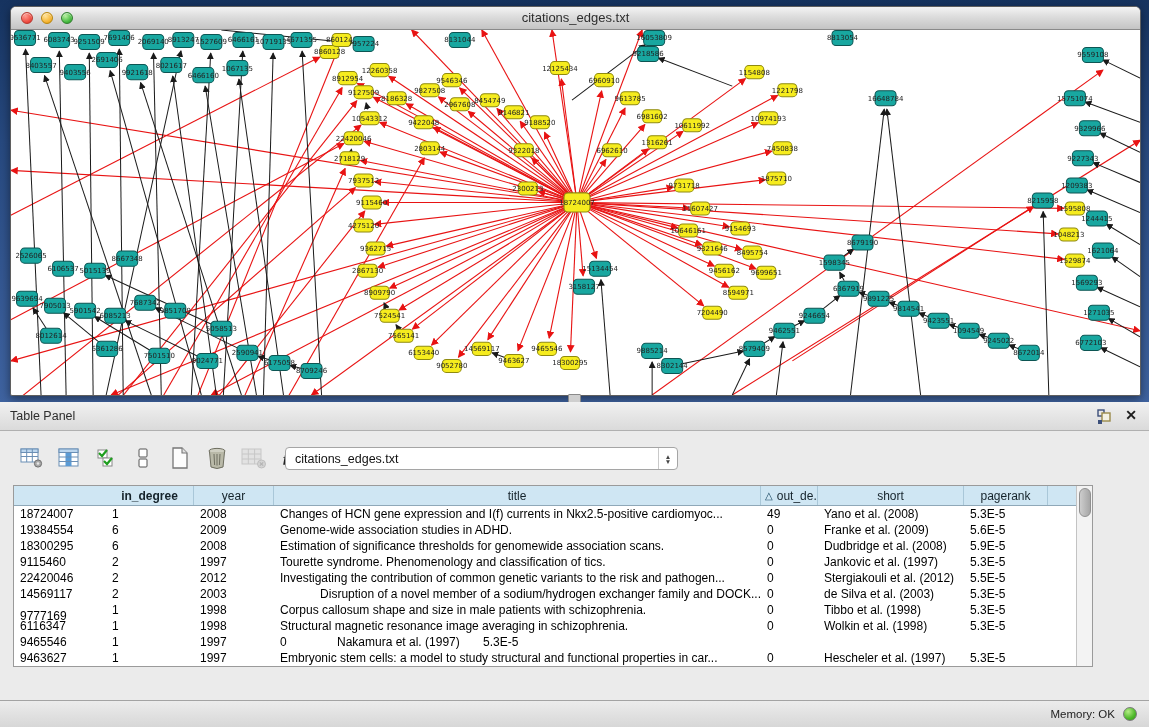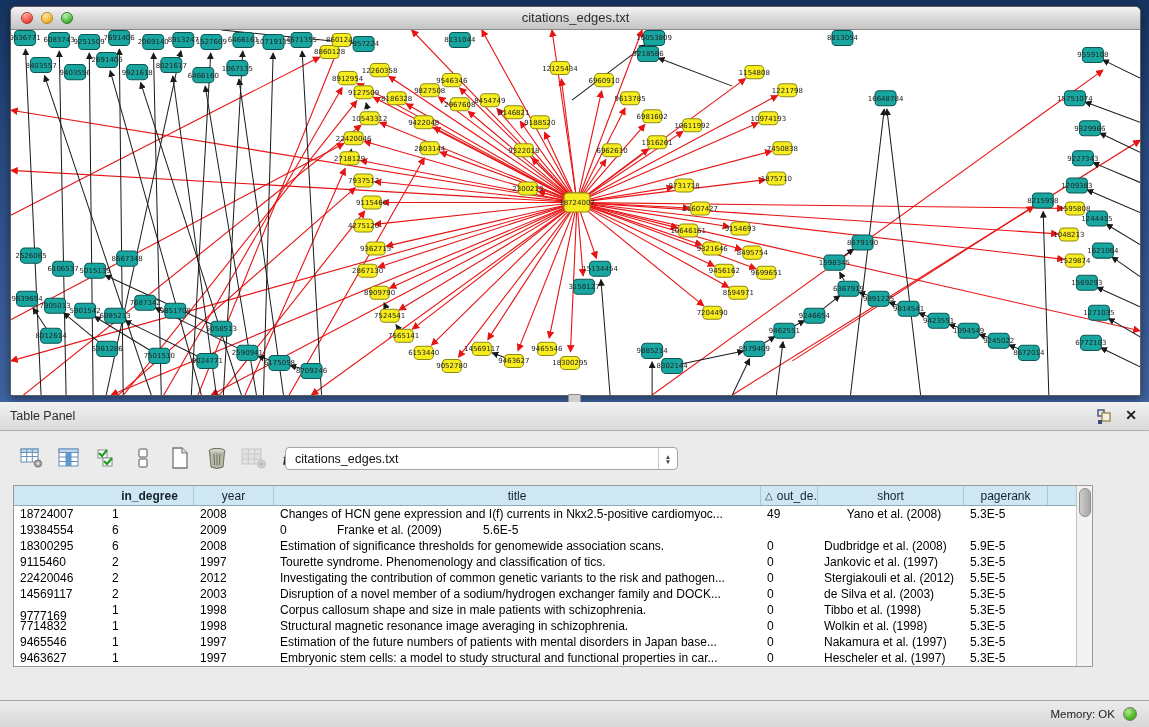--- a/index.html
+++ b/index.html
@@ -616,27 +616,28 @@
             <span>pagerank</span>
           </div>
         </div>
       <div id="tbody">
           <div class="trow">
             <div class="td" style="width: 92px;">18724007</div>
             <div class="td" style="width: 88px;">1</div>
             <div class="td" style="width: 80px;">2008</div>
             <div class="td" style="width: 487px;">Changes of HCN gene expression and I(f) currents in Nkx2.5-positive cardiomyoc...</div>
             <div class="td" style="width: 57px;">49</div>
-            <div class="td" style="width: 146px; text-align: center;">Yano et al. (2008)</div>
+            <div class="td" style="width: 146px;">Yano et al. (2008)</div>
             <div class="td" style="width: 84px;">5.3E-5</div>
           </div>
           <div class="trow">
             <div class="td" style="width: 92px;">19384554</div>
             <div class="td" style="width: 88px;">6</div>
             <div class="td" style="width: 80px;">2009</div>
+            <div class="td" style="width: 487px;">Genome-wide association studies in ADHD.</div>
             <div class="td" style="width: 57px;">0</div>
             <div class="td" style="width: 146px;">Franke et al. (2009)</div>
             <div class="td" style="width: 84px;">5.6E-5</div>
           </div>
           <div class="trow">
             <div class="td" style="width: 92px;">18300295</div>
             <div class="td" style="width: 88px;">6</div>
             <div class="td" style="width: 80px;">2008</div>
             <div class="td" style="width: 487px;">Estimation of significance thresholds for genomewide association scans.</div>
             <div class="td" style="width: 57px;">0</div>
@@ -658,48 +659,47 @@
             <div class="td" style="width: 80px;">2012</div>
             <div class="td" style="width: 487px;">Investigating the contribution of common genetic variants to the risk and pathogen...</div>
             <div class="td" style="width: 57px;">0</div>
             <div class="td" style="width: 146px;">Stergiakouli et al. (2012)</div>
             <div class="td" style="width: 84px;">5.5E-5</div>
           </div>
           <div class="trow">
             <div class="td" style="width: 92px;">14569117</div>
             <div class="td" style="width: 88px;">2</div>
             <div class="td" style="width: 80px;">2003</div>
-            <div class="td" style="width: 487px;">Disruption of a novel member of a sodium/hydrogen exchanger family and DOCK...</div>
+            <div class="td" style="width: 487px; text-align: right;">Disruption of a novel member of a sodium/hydrogen exchanger family and DOCK...</div>
             <div class="td" style="width: 57px;">0</div>
             <div class="td" style="width: 146px;">de Silva et al. (2003)</div>
             <div class="td" style="width: 84px;">5.3E-5</div>
           </div>
           <div class="trow">
             <div class="td" style="width: 92px; margin-top: 12px;">9777169</div>
             <div class="td" style="width: 88px;">1</div>
             <div class="td" style="width: 80px;">1998</div>
             <div class="td" style="width: 487px;">Corpus callosum shape and size in male patients with schizophrenia.</div>
             <div class="td" style="width: 57px;">0</div>
             <div class="td" style="width: 146px;">Tibbo et al. (1998)</div>
             <div class="td" style="width: 84px;">5.3E-5</div>
           </div>
           <div class="trow">
-            <div class="td" style="width: 92px;">7714832</div>
+            <div class="td" style="width: 92px;">6116347</div>
             <div class="td" style="width: 88px;">1</div>
             <div class="td" style="width: 80px;">1998</div>
             <div class="td" style="width: 487px;">Structural magnetic resonance image averaging in schizophrenia.</div>
             <div class="td" style="width: 57px;">0</div>
             <div class="td" style="width: 146px;">Wolkin et al. (1998)</div>
             <div class="td" style="width: 84px;">5.3E-5</div>
           </div>
           <div class="trow">
             <div class="td" style="width: 92px;">9465546</div>
             <div class="td" style="width: 88px;">1</div>
             <div class="td" style="width: 80px;">1997</div>
-            <div class="td" style="width: 487px;">Estimation of the future numbers of patients with mental disorders in Japan base...</div>
             <div class="td" style="width: 57px;">0</div>
             <div class="td" style="width: 146px;">Nakamura et al. (1997)</div>
             <div class="td" style="width: 84px;">5.3E-5</div>
           </div>
           <div class="trow">
             <div class="td" style="width: 92px;">9463627</div>
             <div class="td" style="width: 88px;">1</div>
             <div class="td" style="width: 80px;">1997</div>
             <div class="td" style="width: 487px;">Embryonic stem cells: a model to study structural and functional properties in car...</div>
             <div class="td" style="width: 57px;">0</div>

